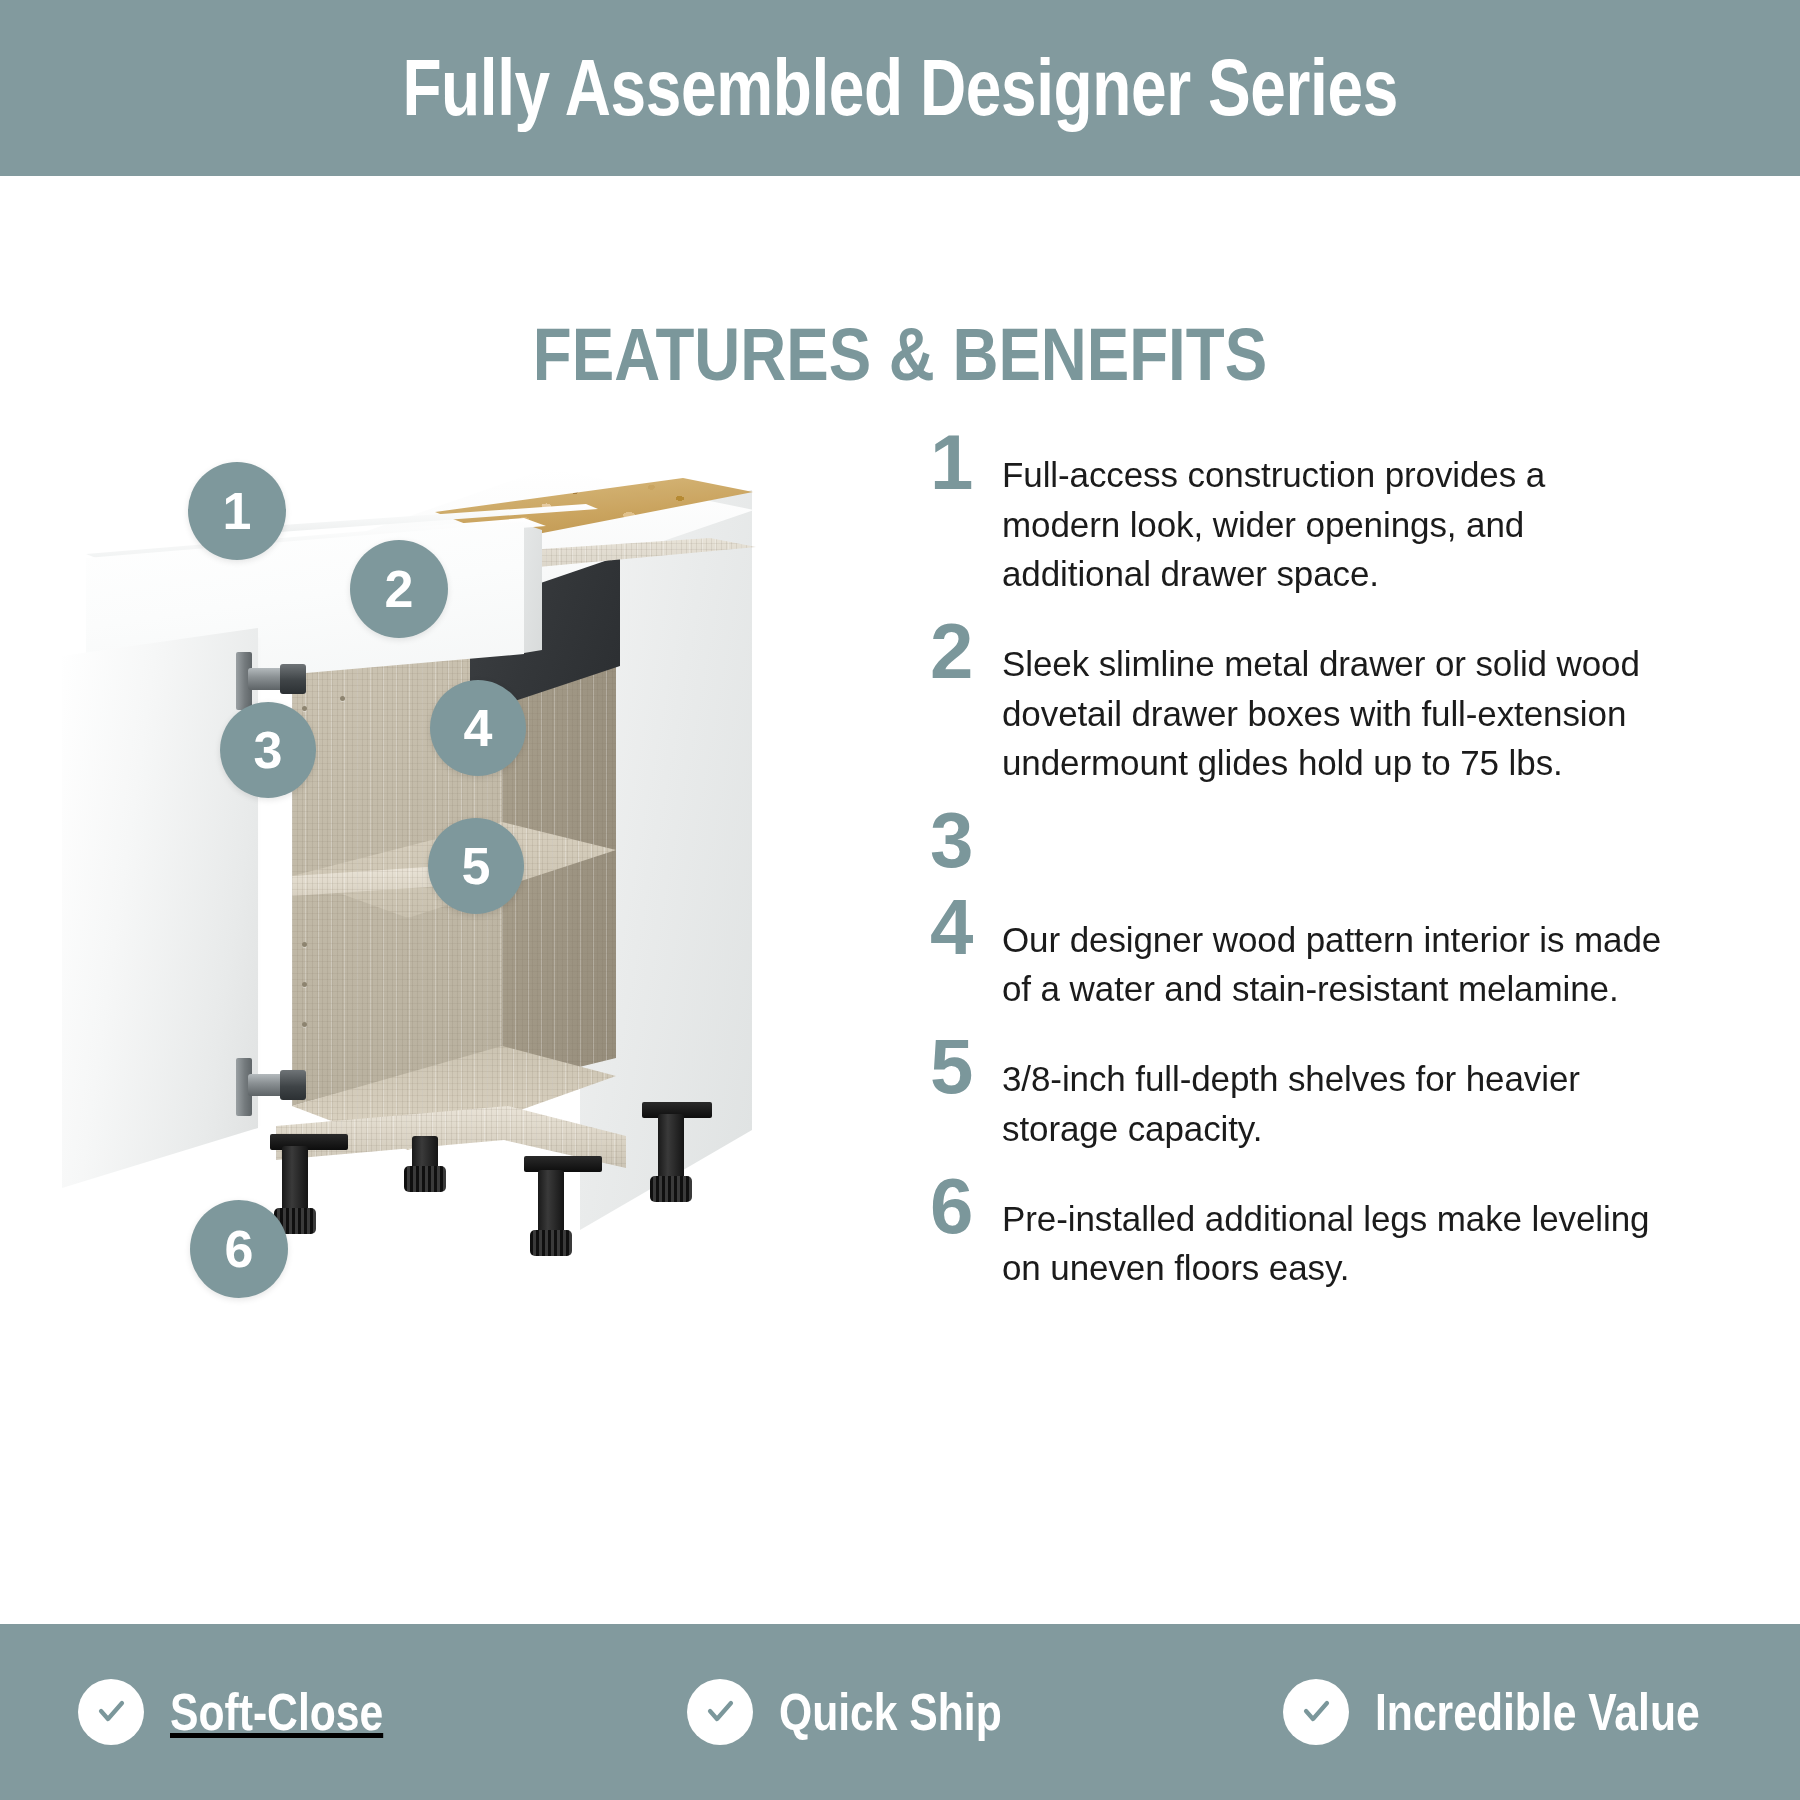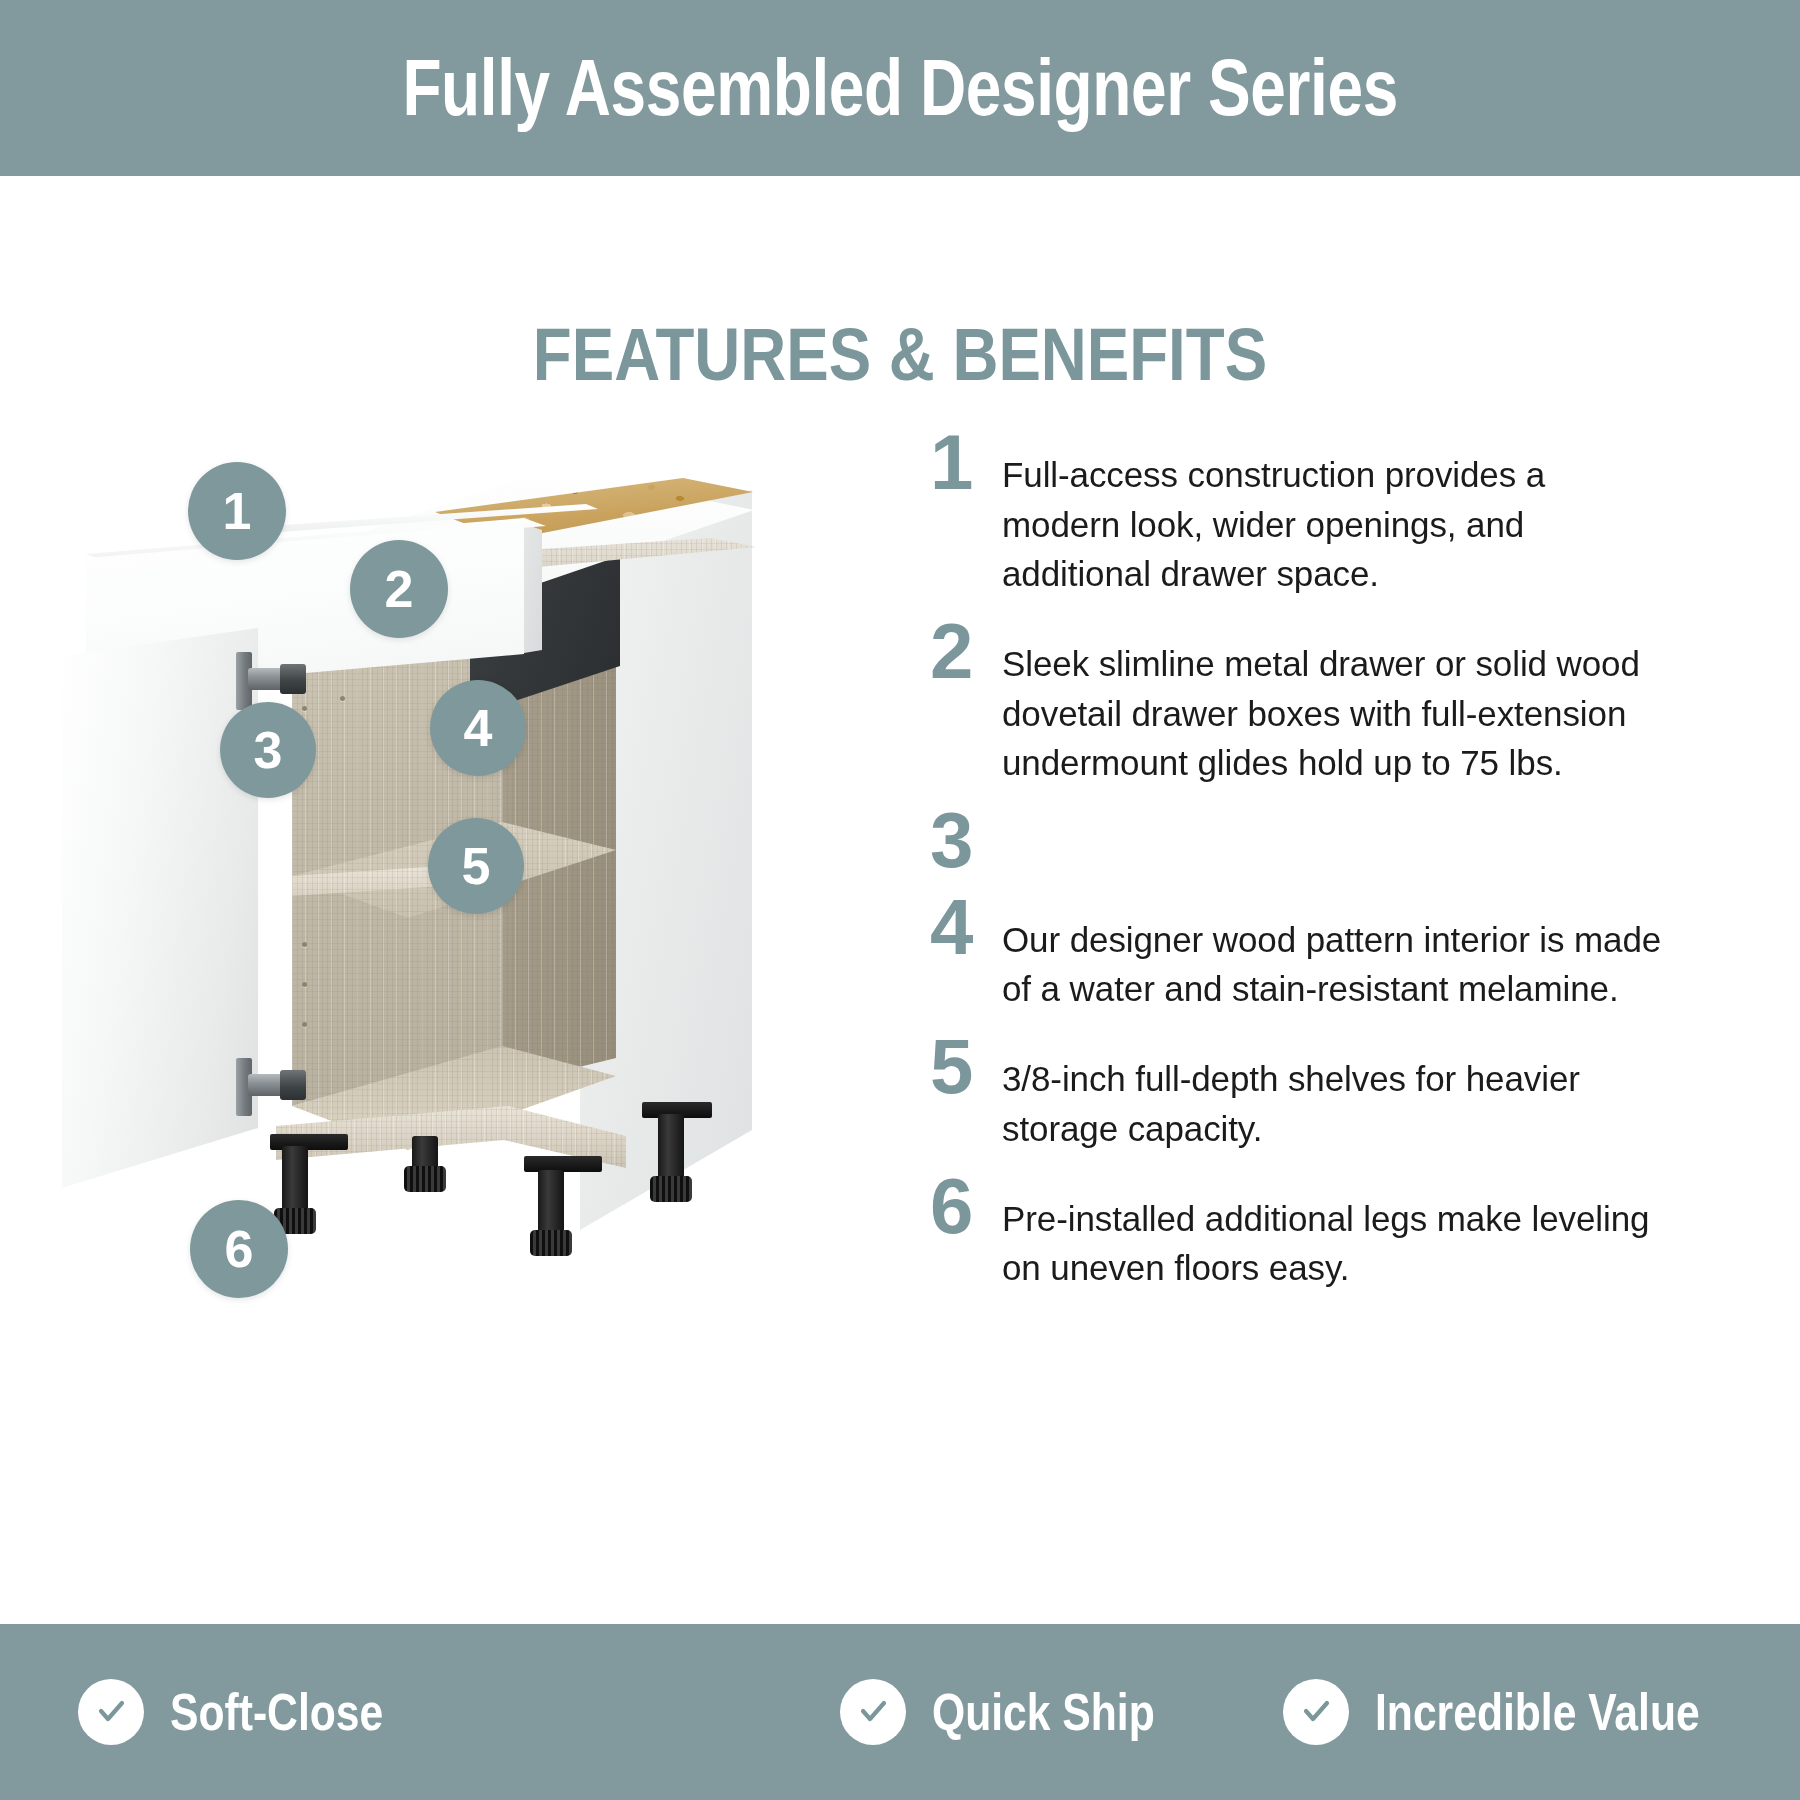--- a/index.html
+++ b/index.html
@@ -282,22 +282,22 @@
   
   .footer-bar {
     position: absolute; left: 0; top: 1624px; width: 1800px; height: 176px;
     background: #829a9e;
     display: flex; align-items: center;
   }
   .footer-item {
     display: flex; align-items: center; gap: 26px;
     flex: 1; justify-content: flex-start;
   }
-  .footer-item:nth-child(1) { padding-left: 78px; }
-  .footer-item:nth-child(2) { padding-left: 92px; justify-content: flex-end; }
+  .footer-item:nth-child(1) { padding-left: 78px; text-decoration: underline; }
+  .footer-item:nth-child(2) { padding-left: 92px; }
   .footer-item:nth-child(3) { padding-left: 80px; }
   .check-circle {
     width: 66px; height: 66px; border-radius: 50%;
     background: #ffffff; flex: none;
     display: flex; align-items: center; justify-content: center;
   }
   .check-circle svg { display: block; }
   .footer-label {
     color: #ffffff; font-size: 52px; font-weight: 700;
     transform: scaleX(0.82); transform-origin: left center;

